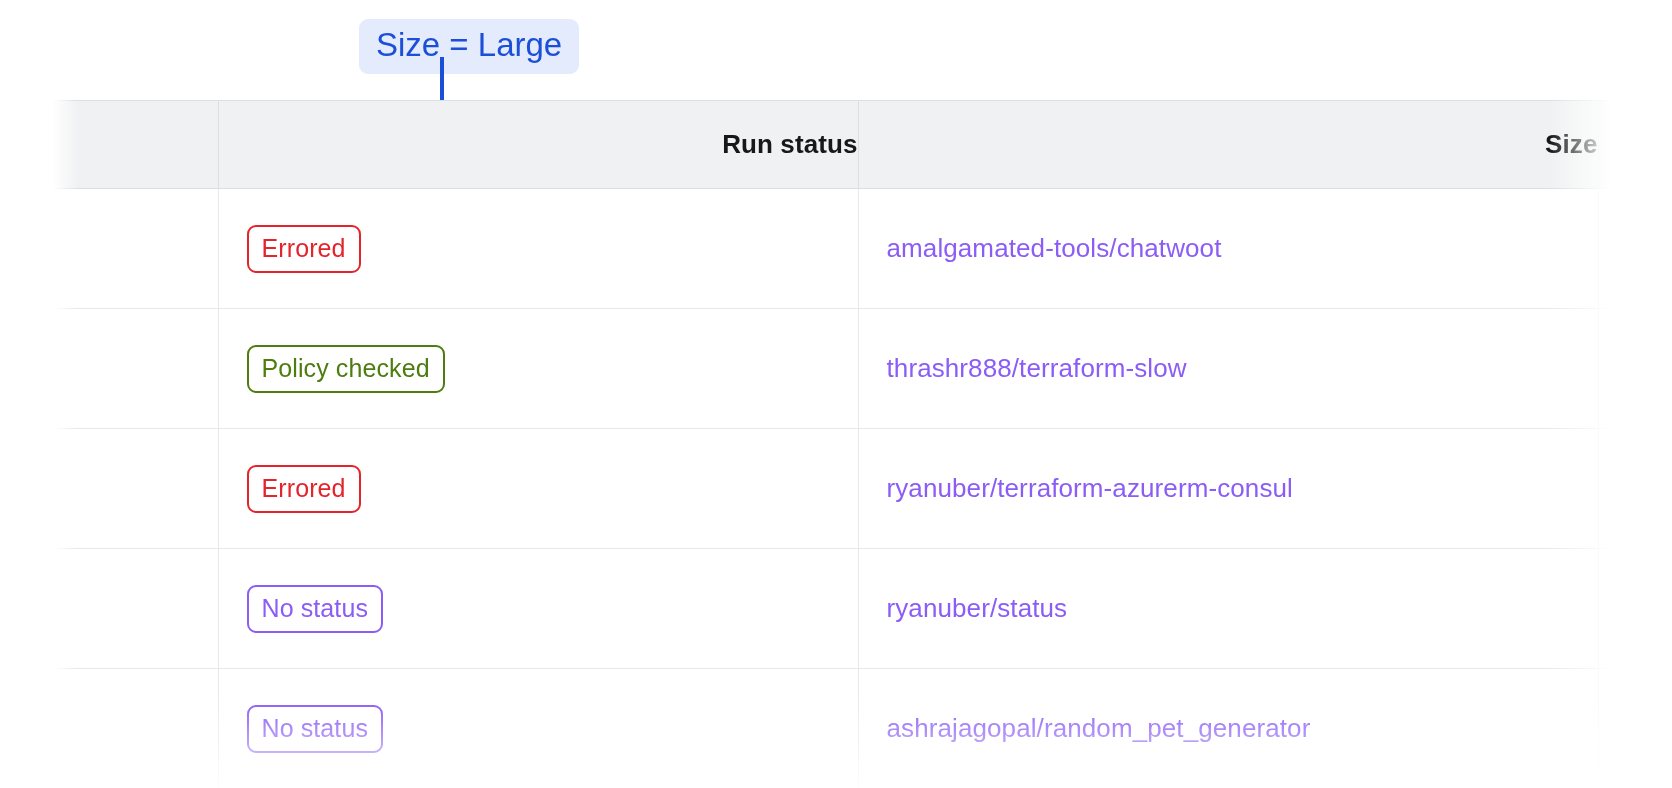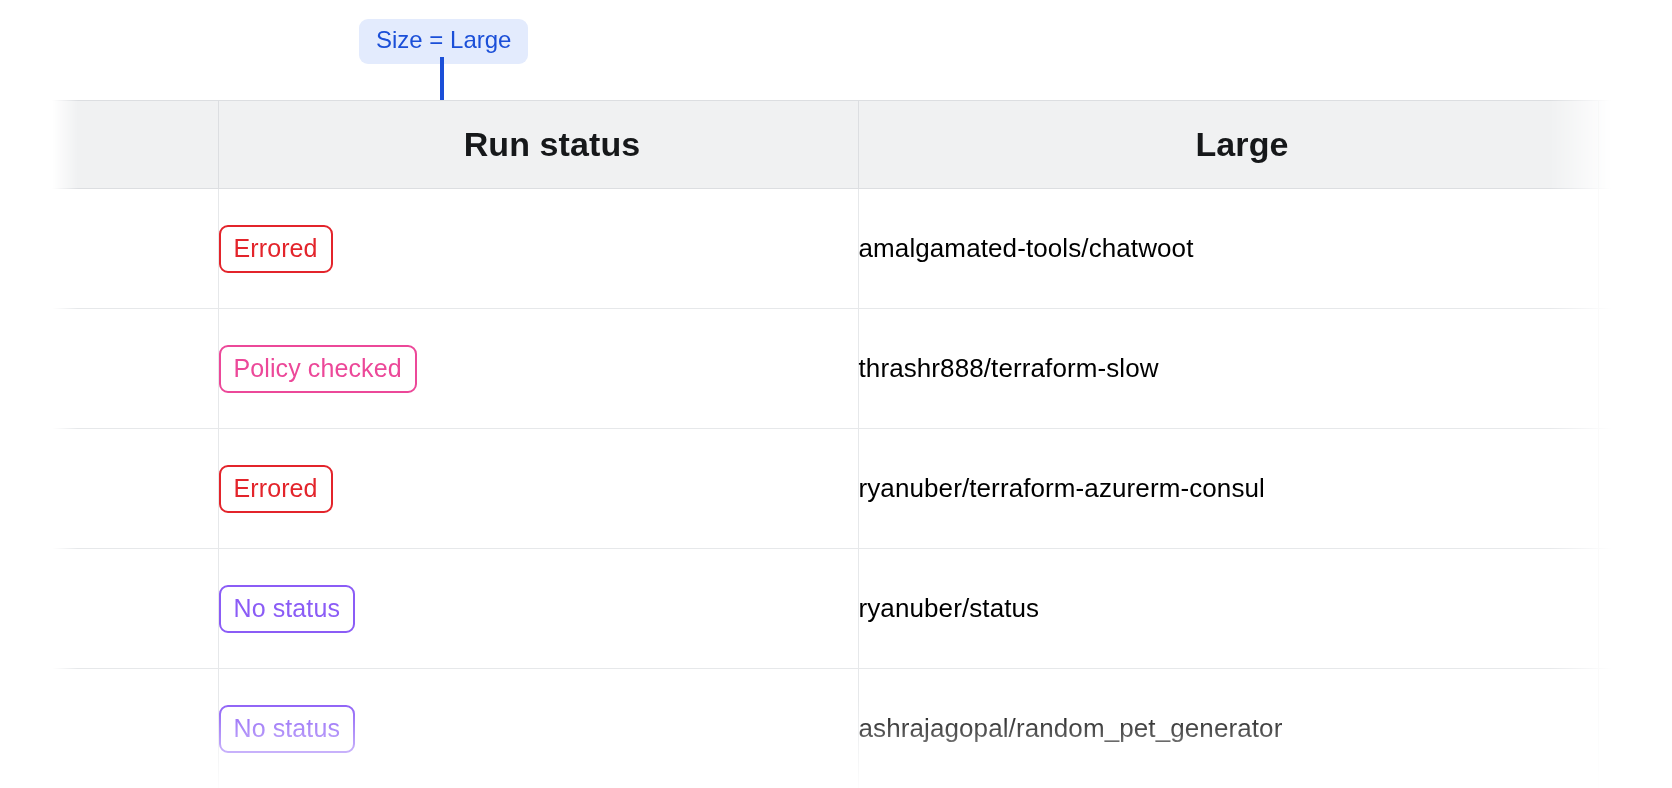--- a/index.html
+++ b/index.html
@@ -51,72 +51,72 @@
     box-sizing: border-box;
   }
 
   thead tr { height: 88px; }
   thead th {
     background: #f0f1f2;
     border-top: 1px solid #dcdee1;
     border-bottom: 1px solid #dcdee1;
     border-right: 1px solid #dcdee1;
     color: #16181a;
-    font-size: 34px;
+    font-size: 26px;
     font-weight: bold;
-    text-align: center;
+    text-align: right;
     letter-spacing: 0.1px;
   }
   thead th.pad    { padding-left: 28px; }
   thead th.c-sel-h { border-right: 1px solid #dcdee1; }
   thead th.last   { border-right: none; }
 
   tbody tr { height: 120px; }
   tbody td {
     background: #ffffff;
     border-bottom: 1px solid #e6e8ea;
     border-right: 1px solid #e6e8ea;
   }
   tbody td.last { border-right: none; }
-  tbody td.pad  { }
+  tbody td.pad  { padding-left: 28px; }
 
   .repo-text {
     font-size: 26px;
-    color: #000000;
+    color: #8b5cf6;
     white-space: nowrap;
     letter-spacing: 0.1px;
   }
 
   
   .badge {
     display: inline-block;
     box-sizing: border-box;
     border: 2px solid currentColor;
     border-radius: 9px;
     padding: 7px 13px 9px 13px;
     font-size: 25px;
     line-height: 1.12;
     letter-spacing: 0.1px;
     background: transparent;
     white-space: nowrap;
   }
   .badge-errored        { color: #e3242b; }
-  .badge-policy-checked { color: #ec4899; }
+  .badge-policy-checked { color: #4d7c0f; }
   .badge-no-status      { color: #8b5cf6; }
 
   
   #callout {
     position: absolute;
     left: 359px;
     top: 19px;
     background: #e3ebfd;
     color: #1b4fd8;
     border-radius: 9px;
     padding: 8px 17px 11px 17px;
-    font-size: 24px;
+    font-size: 33px;
     line-height: 1.1;
     white-space: nowrap;
   }
   #callout-line {
     position: absolute;
     left: 440px;
     top: 57px;
     width: 4px;
     height: 192px;
     background: #1b4fd8;
@@ -143,21 +143,21 @@
     <colgroup>
       <col class="c-sel">
         <col class="c-run">
         <col class="c-repo">
         <col class="c-extra">
     </colgroup>
     <thead>
       <tr>
         <th class="c-sel-h"></th>
         <th class="pad">Run status</th>
-        <th class="pad">Large</th>
+        <th class="pad">Size</th>
         <th class="last"></th>
       </tr>
     </thead>
     <tbody>
 
       <tr>
         <td></td>
         <td class="pad">
           <span class="badge badge-errored">Errored</span>
         </td>

